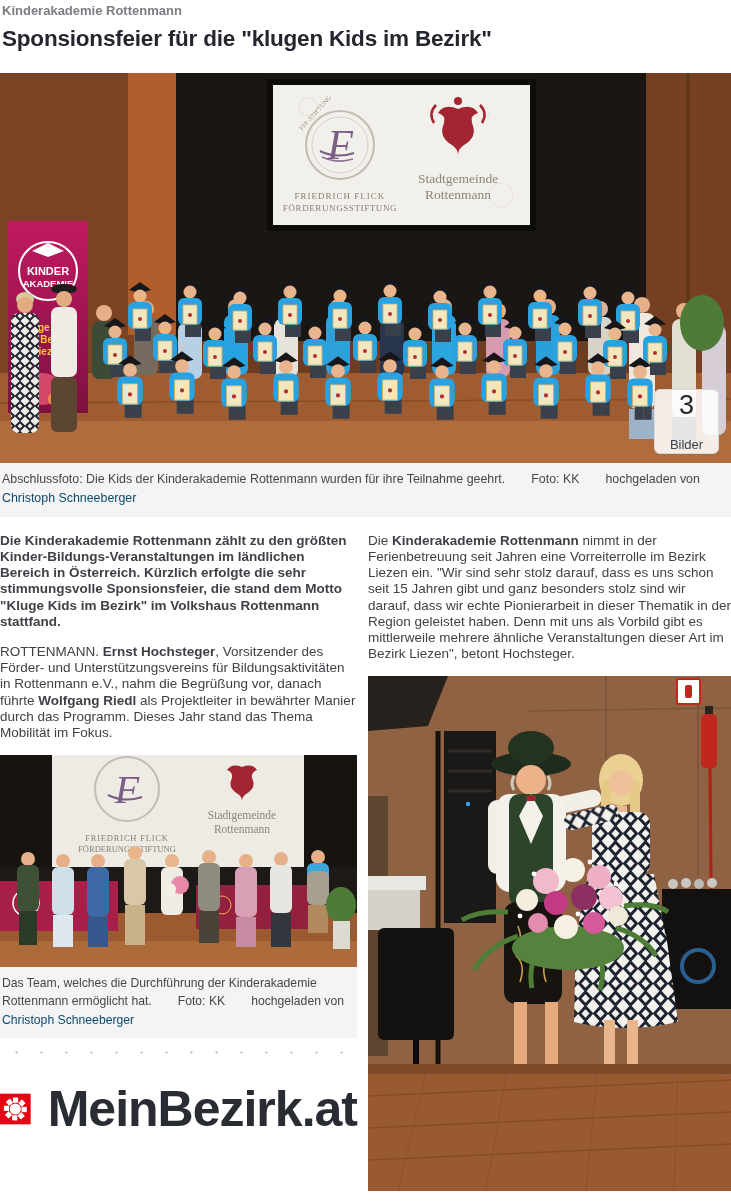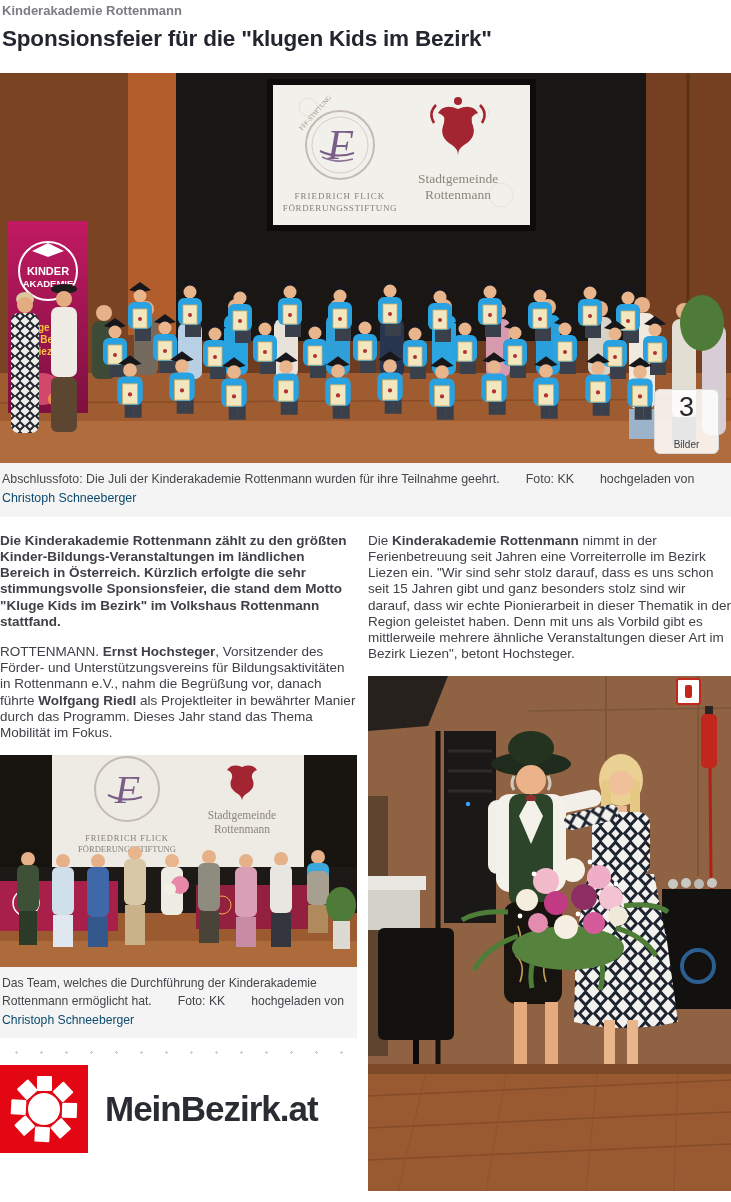--- a/index.html
+++ b/index.html
@@ -8,35 +8,35 @@
   .topic{font-size:13px;font-weight:700;color:#7b7d82;}
   .title{font-size:22.5px;font-weight:800;color:#23252f;margin:8px 0 0 0;letter-spacing:-0.2px;}
   .date{font-size:11px;color:#9aa0a6;margin-top:9px;}
   .photo{position:relative;line-height:0;}
   .photo svg{display:block;}
   .figure-main{margin-top:21px;}
   .badge{position:absolute;right:12px;bottom:9px;width:63px;height:63px;background:rgba(255,255,255,.88);
          border:1px solid #d8d8d8;border-radius:6px;display:flex;flex-direction:column;align-items:center;
          justify-content:center;line-height:1;cursor:pointer;}
   .badge .n{font-size:27px;color:#26262b;font-weight:400;}
-  .badge .l{font-size:10px;color:#3e4045;margin-top:19px;}
+  .badge .l{font-size:13px;color:#3e4045;margin-top:19px;}
   .caption{background:#f4f4f4;padding:7px 10px 9px 2px;font-size:12.4px;line-height:1.52;color:#43464b;}
   .caption .credit{margin-left:26px;margin-top:48px;}
   .caption .upl{margin-left:26px;}
   .caption .author{color:#0c4a6e;}
   .cols{display:flex;gap:11px;margin-top:16px;}
   .col-l{width:357px;}
   .col-r{width:363px;}
   p{font-size:13.5px;line-height:16.2px;margin:0 0 14px 0;}
   .figure-sub .caption{font-size:12.2px;line-height:1.5;padding:7px 6px 9px 2px;}
   .adbox{margin-top:2px;padding:16px 0 14px 0;
          background-image:radial-gradient(circle,#c7ccd4 1.3px,rgba(0,0,0,0) 1.4px);
          background-size:25px 21px;background-position:4px 2px;}
   .adstrip{background:#fff;padding:9px 0;display:flex;align-items:center;}
-  .brandtext{font-size:35px;font-weight:800;color:#2a2c33;letter-spacing:-1px;margin-left:17px;}
+  .brandtext{font-size:50px;font-weight:800;color:#2a2c33;letter-spacing:-1px;margin-left:17px;}
   .serif{font-family:"Liberation Serif",serif;}
 </style>
 </head>
 <body>
 
 <div class="hdr">
   <div class="topic">Kinderakademie Rottenmann</div>
   <h1 class="title">Sponsionsfeier für die "klugen Kids im Bezirk"</h1>
 </div>
 
@@ -218,21 +218,21 @@
           <use href="#kid" transform="translate(598,294) scale(1.06)"></use>
           <use href="#kid" transform="translate(640,298) scale(1.06)"></use>
       </g>
       <ellipse cx="702" cy="250" rx="22" ry="28" fill="#4e7b37"></ellipse>
     </svg>
     <div class="badge">
       <span class="n">3</span>
       <span class="l">Bilder</span>
     </div>
   </div>
-  <figcaption class="caption"><span>Abschlussfoto: Die Juli der Kinderakademie Rottenmann wurden für ihre Teilnahme geehrt.</span><span class="credit">Foto: KK</span><span class="upl"><span>hochgeladen von</span> <span class="author">Christoph Schneeberger</span></span></figcaption>
+  <figcaption class="caption"><span>Abschlussfoto: Die Kids der Kinderakademie Rottenmann wurden für ihre Teilnahme geehrt.</span><span class="credit">Foto: KK</span><span class="upl"><span>hochgeladen von</span> <span class="author">Christoph Schneeberger</span></span></figcaption>
 </figure>
 
 <div class="cols">
 
   <div class="col-l">
     <p style="font-weight:700"><span style="font-weight: 700;">Die Kinderakademie Rottenmann zählt zu den größten Kinder-Bildungs-Veranstaltungen im ländlichen Bereich in Österreich. Kürzlich erfolgte die sehr stimmungsvolle Sponsionsfeier, die stand dem Motto "Kluge Kids im Bezirk" im Volkshaus Rottenmann stattfand.</span></p>
     <p><span>ROTTENMANN. </span><span style="font-weight: 700;">Ernst Hochsteger</span><span>, Vorsitzender des Förder- und Unterstützungsvereins für Bildungsaktivitäten in Rottenmann e.V., nahm die Begrüßung vor, danach führte </span><span style="font-weight: 700;">Wolfgang Riedl</span><span> als Projektleiter in bewährter Manier durch das Programm. Dieses Jahr stand das Thema Mobilität im Fokus.</span></p>
 
     <figure class="figure-sub" style="margin:12px 0 0 0;">
       <div class="photo">

